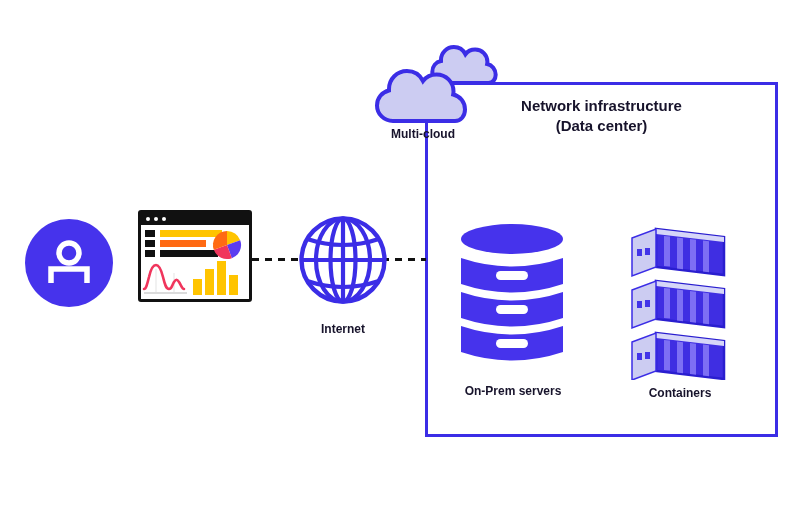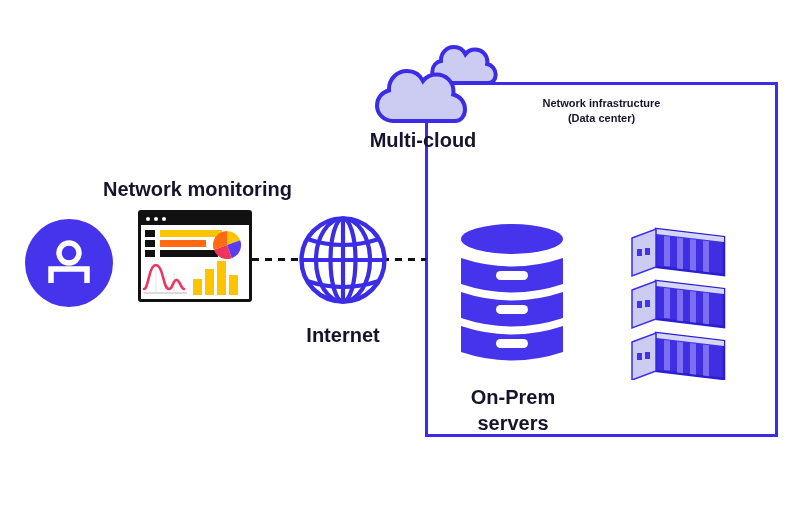--- a/index.html
+++ b/index.html
@@ -1,29 +1,29 @@
 <!DOCTYPE html>
 <html style="--indigo: #4633ec; --stroke: #3b2de6; --cloud_fill: #ccccf2; --yellow: #ffc400; --orange: #ff6a13; --red: #f0355c; --violet: #5b3df0; --ink: #111111; --text: #17132b;"><head>
 <meta charset="utf-8">
 <style>
   html,body{margin:0;padding:0;background:#fff;}
   .canvas{
     position:relative;width:800px;height:519px;background:#fff;overflow:hidden;
     font-family:"Liberation Sans",sans-serif;color:var(--text,#17132b);
   }
   .label{
-    position:absolute;font-weight:700;font-size:20px;line-height:1.3;
+    position:absolute;font-weight:700;font-size:12px;line-height:1.3;
     text-align:center;color:var(--text,#17132b);
   }
   
   .infra-box{
     position:absolute;left:425px;top:82px;width:353px;height:355px;
     border:3px solid var(--stroke,#3b2de6);box-sizing:border-box;z-index:0;background:transparent;
   }
-  .infra-title{margin-top:11px;text-align:center;font-weight:700;font-size:11px;line-height:1.32;}
+  .infra-title{margin-top:11px;text-align:center;font-weight:700;font-size:15px;line-height:1.32;}
   
   .admin-circle{
     position:absolute;left:25px;top:219px;width:88px;height:88px;border-radius:50%;
     background:var(--indigo,#4633ec);z-index:1;
   }
   
   .window{
     position:absolute;left:138px;top:210px;width:114px;height:92px;box-sizing:border-box;
     border:3px solid var(--ink,#111);border-radius:3px;background:#fff;z-index:1;
   }
@@ -70,21 +70,20 @@
   </svg>
   <div class="label" style="left:369px;top:127px;width:108px;white-space:nowrap;">Multi-cloud</div>
 
   <div class="admin-circle">
     <svg width="88" height="88" viewBox="0 0 88 88">
       <circle cx="44" cy="34" r="10" fill="none" stroke="#fff" stroke-width="5.5"></circle>
       <path d="M 26,64 L 26,50 L 62,50 L 62,64" fill="none" stroke="#fff" stroke-width="5.5"></path>
     </svg>
   </div>
 
-  <div class="label" style="left:103px;top:176px;width:185px;white-space:nowrap;">Network monitoring</div>
   <div class="window">
     <div class="titlebar">
       <span class="dot"></span>
       <span class="dot"></span>
       <span class="dot"></span>
     </div>
     <svg width="108" height="74" viewBox="0 0 108 74" style="display:block">
       <g>
         <rect x="4" y="5" width="10" height="7" class="fill-ink"></rect>
         <rect x="19" y="5" width="62" height="7" class="fill-yellow"></rect>
@@ -166,14 +165,15 @@
       <polygon points="28,3 96,11 96,16 28,8" fill="#d6d6f8"></polygon>
       <polygon points="36,10 42,10.6 42,40.6 36,40" fill="#7d6ff4"></polygon>
       <polygon points="49,11.5 55,12.2 55,43.2 49,42.5" fill="#7d6ff4"></polygon>
       <polygon points="62,13 68,13.7 68,44.7 62,44" fill="#7d6ff4"></polygon>
       <polygon points="75,14.5 81,15.2 81,46.2 75,45.5" fill="#7d6ff4"></polygon>
       <polygon points="4,12 28,3 28,41 4,50" class="fill-cloud" stroke="#3b2de6" stroke-width="1.5"></polygon>
       <rect x="9" y="23" width="5" height="7" fill="#4334e8"></rect>
       <rect x="17" y="22" width="5" height="7" fill="#4334e8"></rect>
     </g>
   </svg>
+  <div class="label" style="left:630px;top:386px;width:100px;white-space:nowrap;">Containers</div>
 
 </div>
 
 </body></html>

